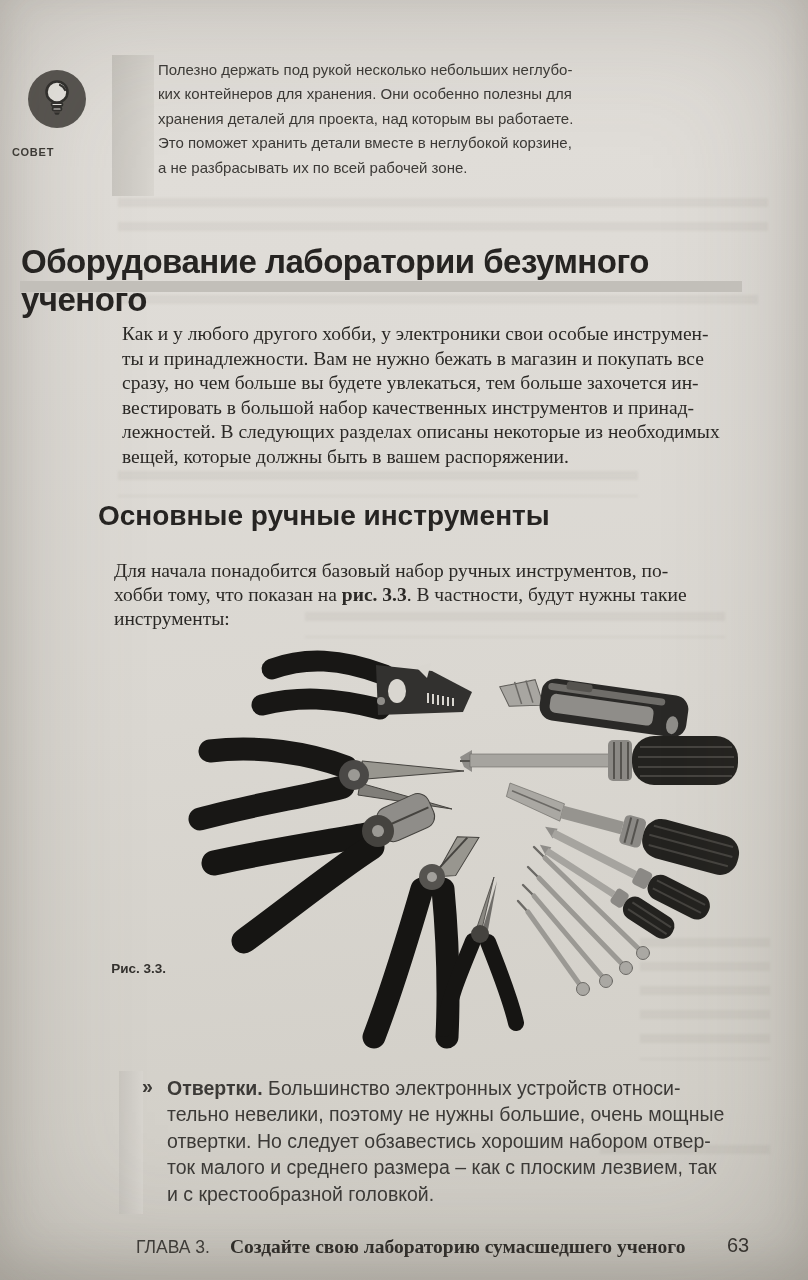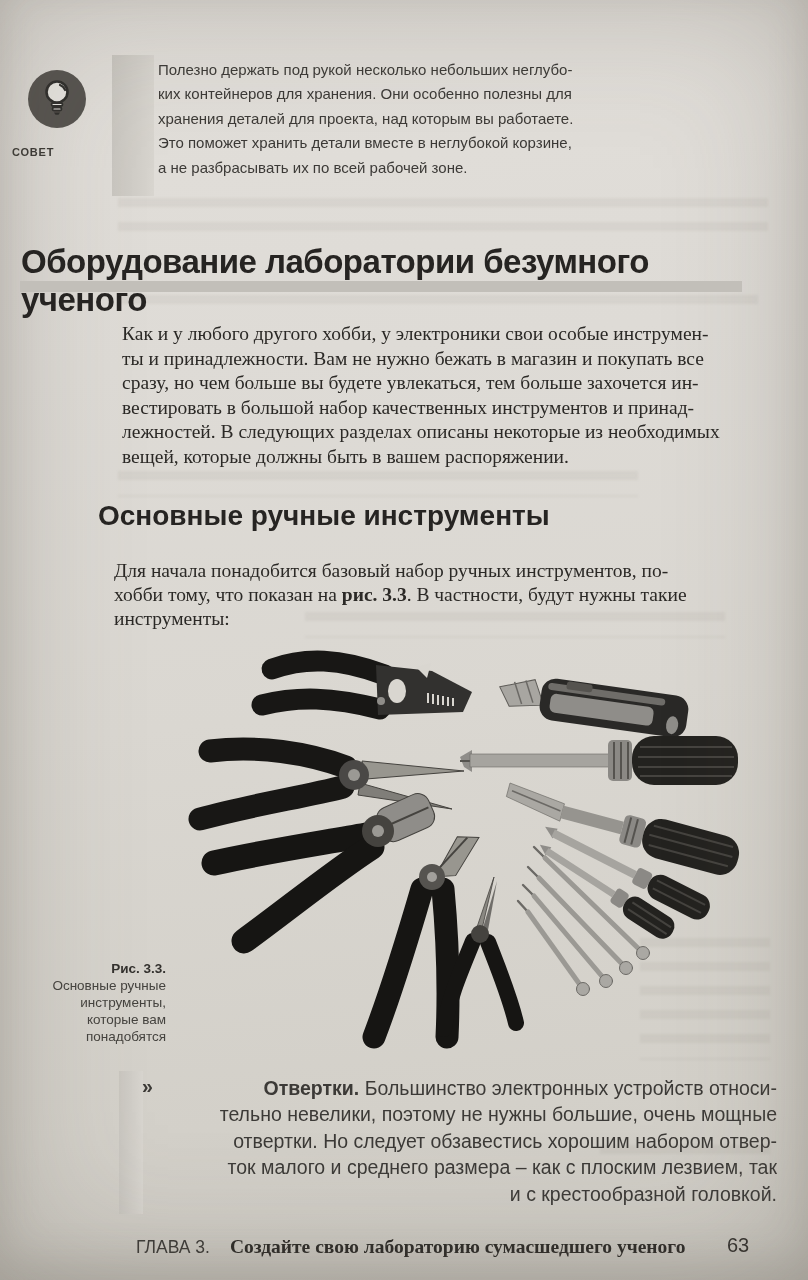--- a/index.html
+++ b/index.html
@@ -35,21 +35,21 @@
   
   .figure{left:180px;top:645px;width:560px;height:420px;}
   .caption{left:36px;top:960px;width:130px;text-align:right;
     font-size:13.5px;line-height:17px;color:#45433f;}
   .caption .cap-label{font-weight:bold;color:#33312e;}
   .caption .cap-text{white-space:pre-line;}
   
   .bullet-bar{left:119px;top:1071px;width:24px;height:143px;}
   .bullet-marker{left:142px;top:1075px;font-size:19.5px;font-weight:bold;color:#3c3a37;}
   .bullet-text{left:167px;top:1075px;width:610px;font-size:19.5px;line-height:26.4px;
-    color:#3c3a37;white-space:pre-line;text-align:right;}
+    color:#3c3a37;white-space:pre-line;}
   
   .footer{left:136px;top:1236px;width:575px;white-space:nowrap;color:#2b2926;}
   .footer .chap{font-size:17.5px;color:#3c3a37;}
   .footer .title{font-family:"Liberation Serif",serif;font-size:19.5px;font-weight:bold;margin-left:20px;}
   .page-num{left:727px;top:1234px;font-size:20px;color:#33312e;}
   
   .ghost{position:absolute;filter:blur(1.6px);opacity:.55;pointer-events:none;
     background:repeating-linear-gradient(180deg,rgba(108,103,93,.14) 0 9px,rgba(0,0,0,0) 9px 24px);}
 </style>
 </head>
@@ -230,24 +230,20 @@
         <circle cx="426" cy="336" r="6.5" fill="#aaa8a3" stroke="#6b6965" stroke-width="1"></circle>
         <line x1="338" y1="256" x2="348" y2="267" stroke="#6b6965" stroke-width="2.4"></line>
         <line x1="348" y1="267" x2="403" y2="344" stroke="#9b9994" stroke-width="5"></line>
         <circle cx="403" cy="344" r="6.5" fill="#aaa8a3" stroke="#6b6965" stroke-width="1"></circle>
       </g>
     </svg>
   </div>
 
   <div class="abs caption">
     <div class="cap-label">Рис. 3.3.</div>
-    <div class="cap-text">Основные ручные
-инструменты,
-которые вам
-понадобятся</div>
   </div>
 
   <div class="abs gray-bar bullet-bar"></div>
   <div class="abs bullet-marker">»</div>
   <div class="abs bullet-text"><span class="b">Отвертки.</span> <span>Большинство электронных устройств относи-
 тельно невелики, поэтому не нужны большие, очень мощные
 отвертки. Но следует обзавестись хорошим набором отвер-
 ток малого и среднего размера – как с плоским лезвием, так
 и с крестообразной головкой.</span></div>
 

